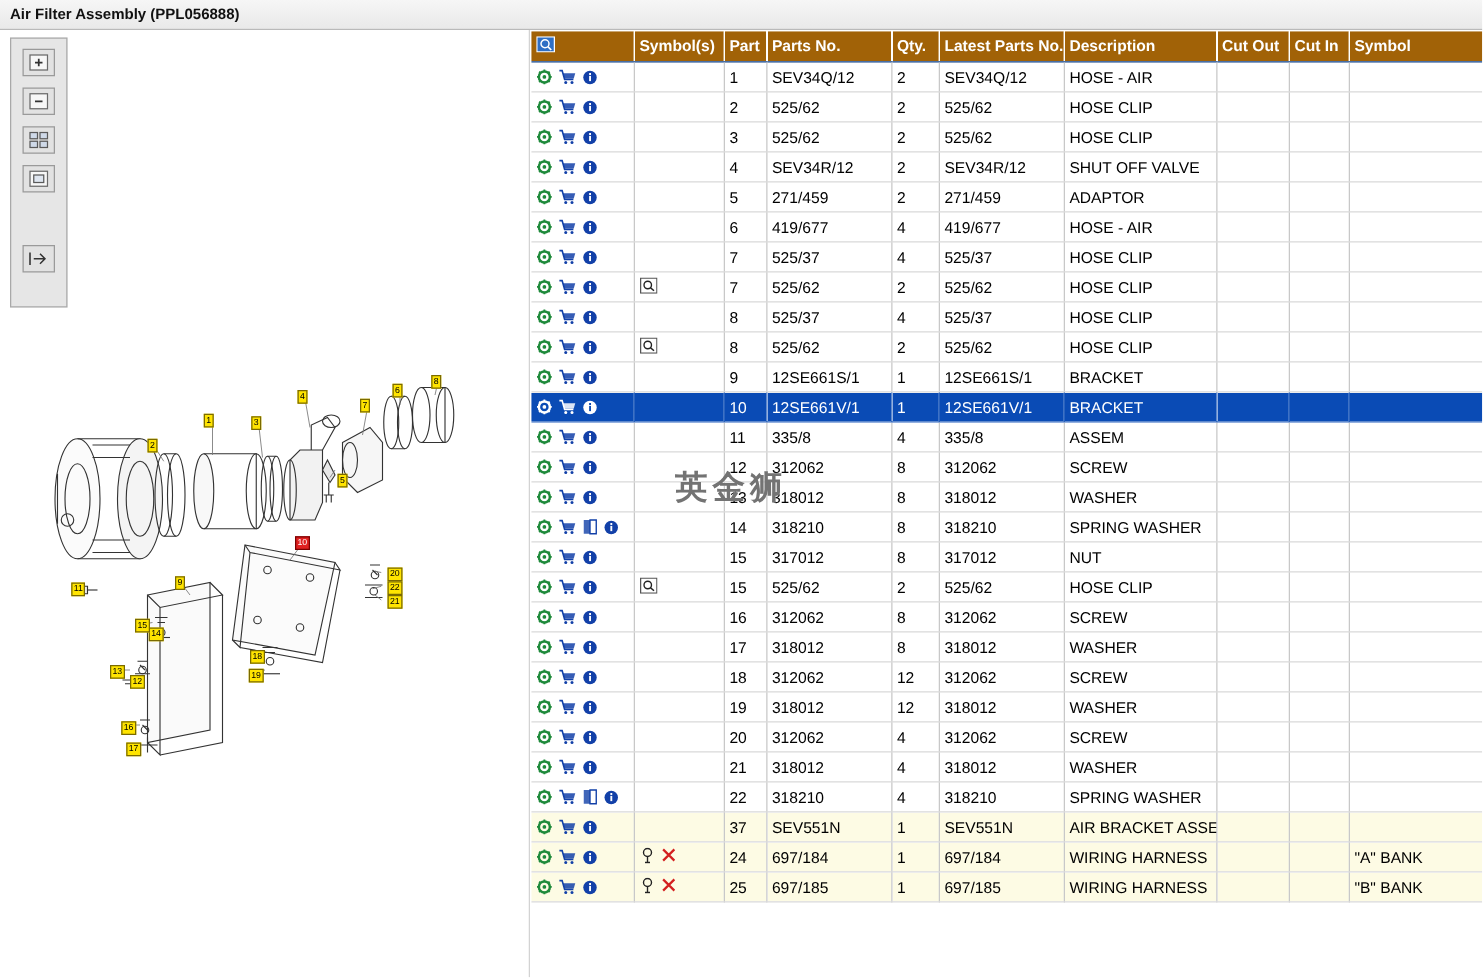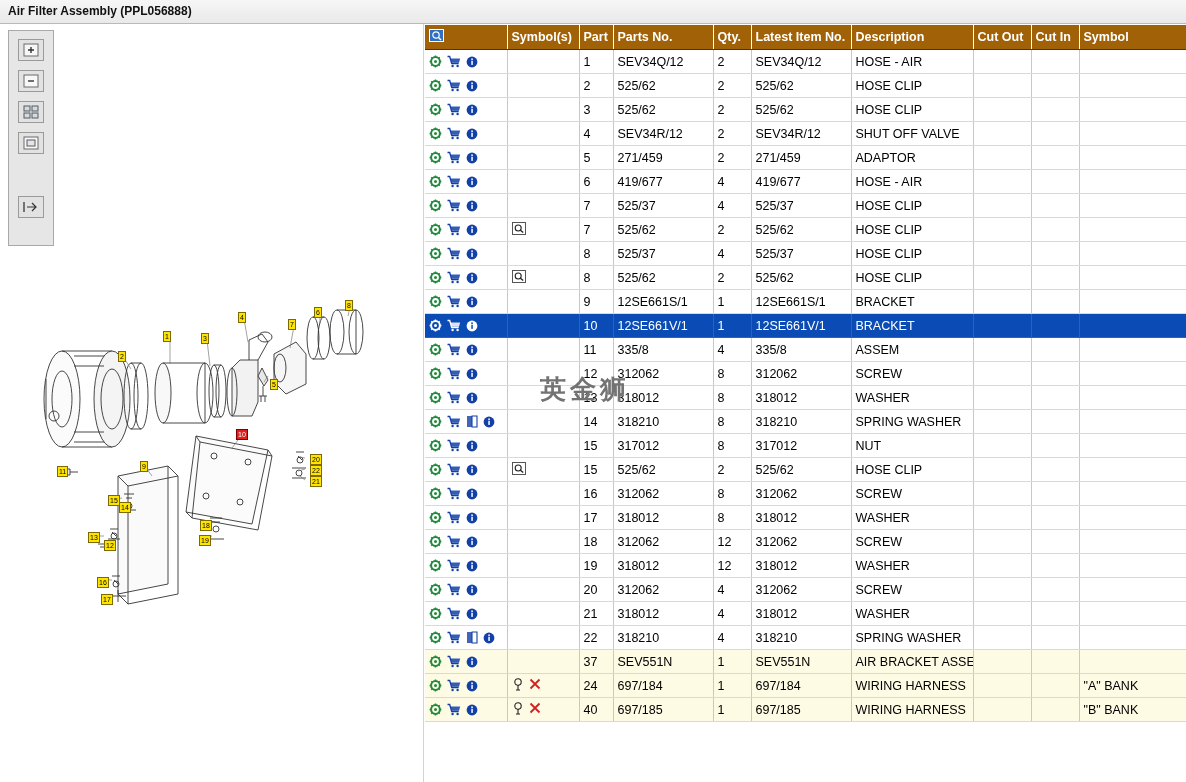--- a/index.html
+++ b/index.html
@@ -379,21 +379,21 @@
                   <rect x="0.5" y="0.5" width="14" height="12" fill="#2f6fc4" stroke="#ffffff"></rect>
                   <circle cx="7" cy="6" r="3.2" fill="none" stroke="#ffffff" stroke-width="1.2"></circle>
                   <path d="M9.3 8.3 L12 11" stroke="#ffffff" stroke-width="1.4"></path>
                 </svg>
             </span>
           </th>
           <th>Symbol(s)</th>
           <th>Part</th>
           <th>Parts No.</th>
           <th>Qty.</th>
-          <th>Latest Item No.</th>
+          <th>Latest Parts No.</th>
           <th>Description</th>
           <th>Cut Out</th>
           <th>Cut In</th>
           <th style="border-right:none;">Symbol</th>
         </tr>
       </thead>
       <tbody id="parts-body">
           <tr>
             <td>
               <div class="icons">
@@ -1516,21 +1516,21 @@
               <div class="symcell">
                 <span><svg width="13" height="13" viewBox="0 0 13 13">
                     <circle cx="6" cy="4" r="3.2" fill="none" stroke="#222222" stroke-width="1.1"></circle>
                     <path d="M6 7.2 V12 M4 12 h4" stroke="#222222" stroke-width="1.1"></path>
                   </svg></span>
                 <span><svg width="12" height="12" viewBox="0 0 12 12">
                     <path d="M1.5 1.5 L10.5 10.5 M10.5 1.5 L1.5 10.5" stroke="#d31f1f" stroke-width="1.8"></path>
                   </svg></span>
               </div>
             </td>
-            <td>40</td>
+            <td>25</td>
             <td>697/185</td>
             <td>1</td>
             <td>697/185</td>
             <td>WIRING HARNESS</td>
             <td></td>
             <td></td>
             <td style="border-right: none;">"B" BANK</td>
           </tr>
         </tbody>
     </table>

